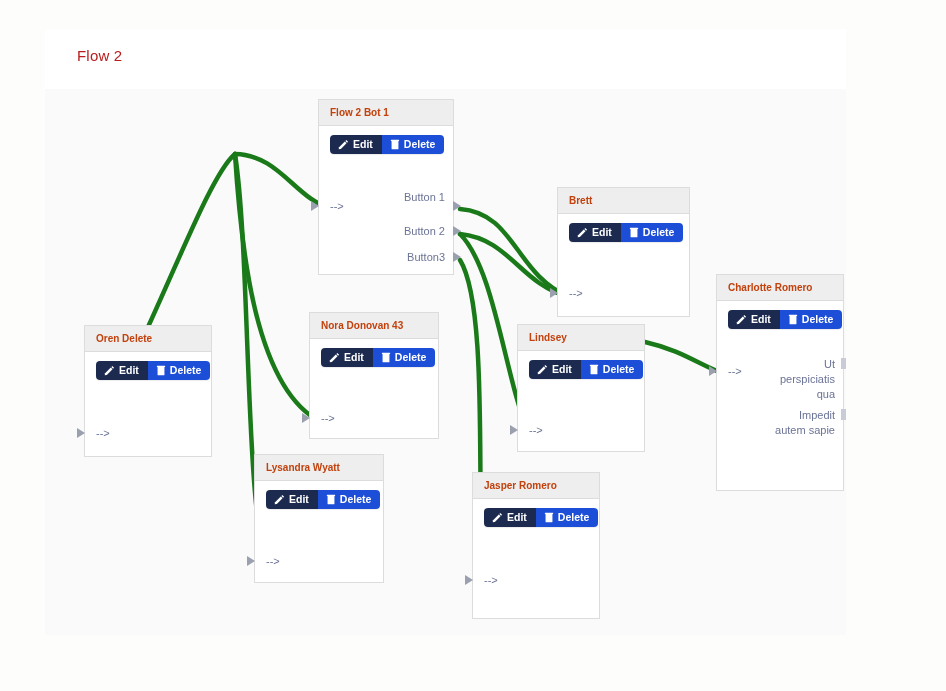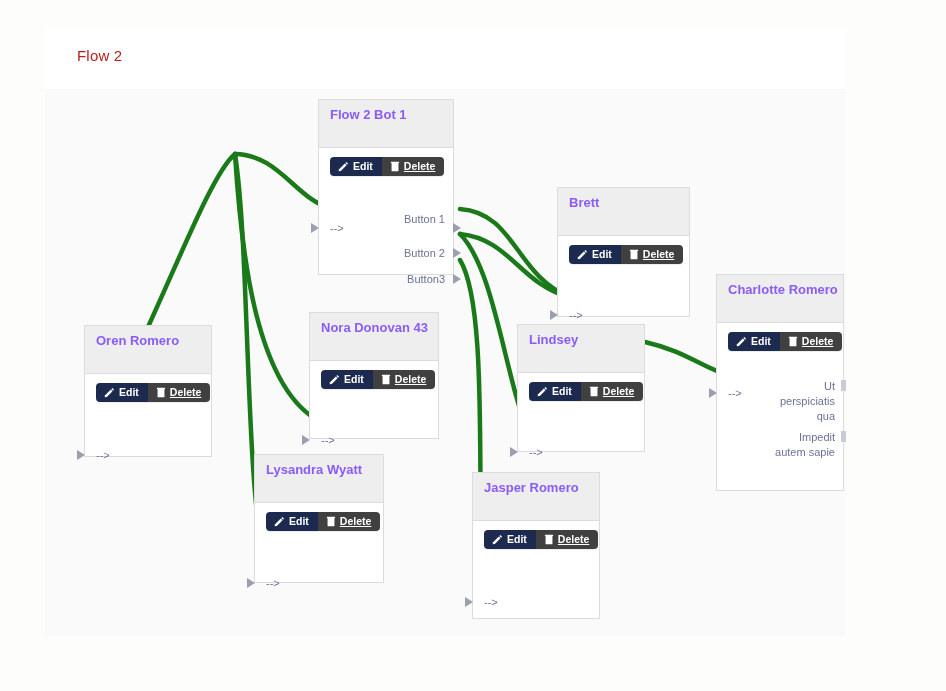--- a/index.html
+++ b/index.html
@@ -62,24 +62,24 @@
   
   .node {
     position: absolute;
     background: #ffffff;
     border: 1px solid #dcdcdc;
     box-sizing: border-box;
   }
   .node-header {
     background: #eeeeee;
     border-bottom: 1px solid #dcdcdc;
-    padding: 7px 11px 25px 11px;
-    font-size: 13px;
+    padding: 7px 11px 7px 11px;
+    font-size: 10px;
     font-weight: bold;
-    color: #8b5cf6;
+    color: #c2410c;
     font-family: "Liberation Sans", sans-serif;
     white-space: nowrap;
     overflow: hidden;
   }
   .node-body {
     position: relative;
     padding: 0;
     height: calc(100% - 30px);
   }
 
@@ -101,21 +101,21 @@
     font-size: 10.5px;
     font-weight: bold;
     padding: 4px 9px 4px 8px;
     color: #ffffff;
     font-family: "Liberation Sans", sans-serif;
     line-height: 1;
     white-space: nowrap;
     cursor: pointer;
   }
   .btn-edit { background: #1b2a4e; }
-  .btn-delete { background: #404040; text-decoration: underline; }
+  .btn-delete { background: #1d4ed8; }
   .btn svg { display: block; }
 
   
   .port-in {
     position: absolute;
     font-size: 11px;
     color: #6b7396;
     font-family: "Liberation Sans", sans-serif;
     white-space: nowrap;
   }
@@ -262,21 +262,21 @@
           </div>
           <div class="port-in" style="left: 11px; top: 64px;">--&gt;</div>
           <div class="marker-in" style="left: -8px; top: 65px;"></div>
           <div class="port-out wrap" style="top: 56px;">Ut perspiciatis qua</div>
           <div class="marker-nub" style="right: -3px; top: 57px;"></div>
           <div class="port-out wrap" style="top: 107px;">Impedit autem sapie</div>
           <div class="marker-nub" style="right: -3px; top: 108px;"></div>
         </div>
       </div>
       <div class="node" style="left: 39px; top: 236px; width: 128px; height: 132px;">
-        <div class="node-header">Oren Romero</div>
+        <div class="node-header">Oren Delete</div>
         <div class="node-body">
           <div class="btn-group">
             <div class="btn btn-edit">
               <span>
                 <svg width="11" height="11" viewBox="0 0 16 16" fill="#fff">
                   <path d="M12.1 1.4 14.6 3.9 13.2 5.3 10.7 2.8z"></path>
                   <path d="M9.9 3.6 1.6 11.9 1 15 4.1 14.4 12.4 6.1z"></path>
                 </svg>
               </span>
               <span>Edit</span>

